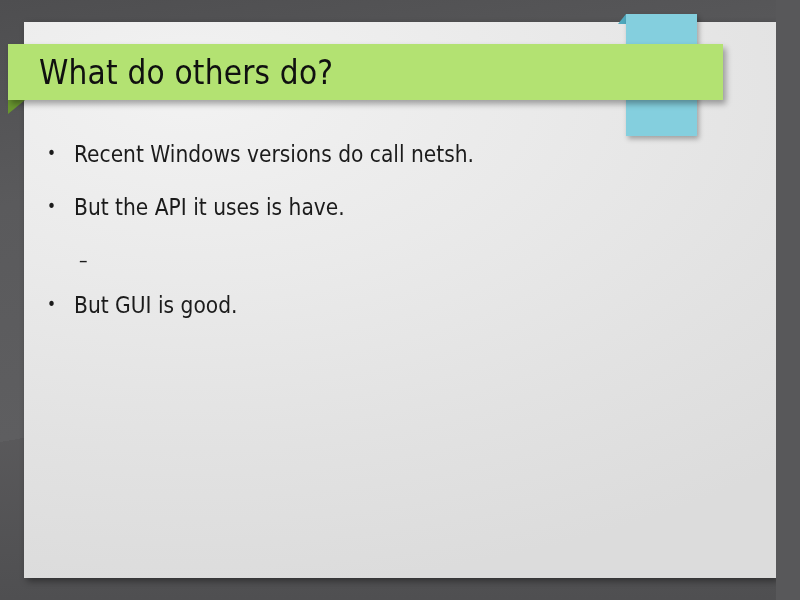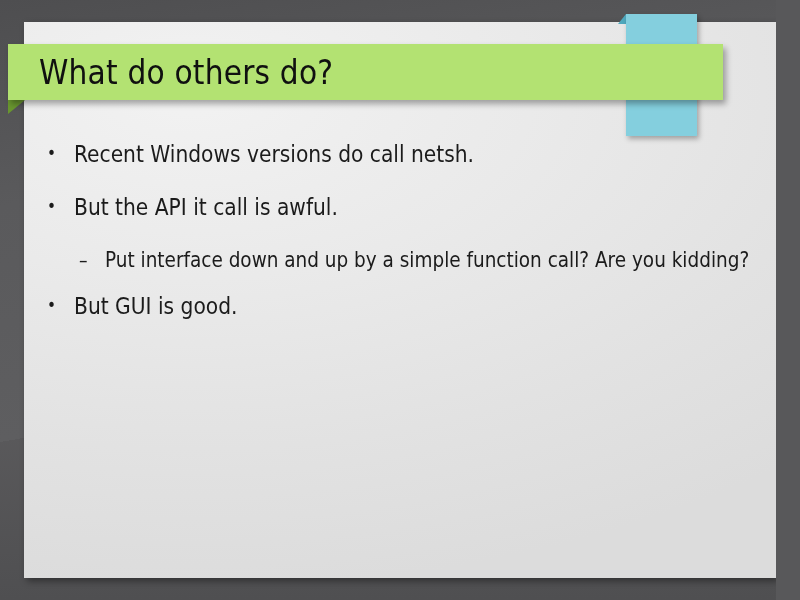--- a/index.html
+++ b/index.html
@@ -154,26 +154,25 @@
 
   <div id="slide-body">
 
     <div class="bullet-row bullet-l1">
       <span class="marker">•</span>
       <span class="text">Recent Windows versions do call netsh.</span>
     </div>
 
     <div class="bullet-row bullet-l1">
       <span class="marker">•</span>
-      <span class="text">But the API it call is awful.</span>
+      <span class="text">But the API it uses is have.</span>
     </div>
 
     <div class="bullet-row bullet-l2">
       <span class="marker">–</span>
-      <span class="text">Put interface down and up by a simple function call? Are you kidding?</span>
     </div>
 
     <div class="bullet-row bullet-l1">
       <span class="marker">•</span>
       <span class="text">But GUI is good.</span>
     </div>
 
   </div>
 
 </div>

